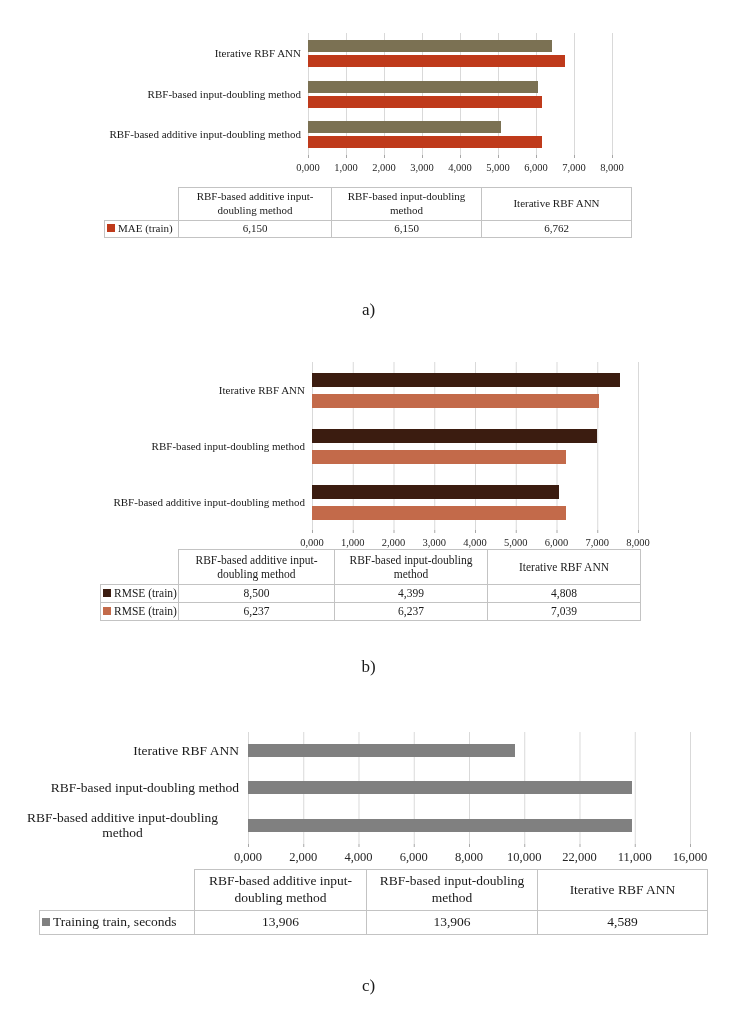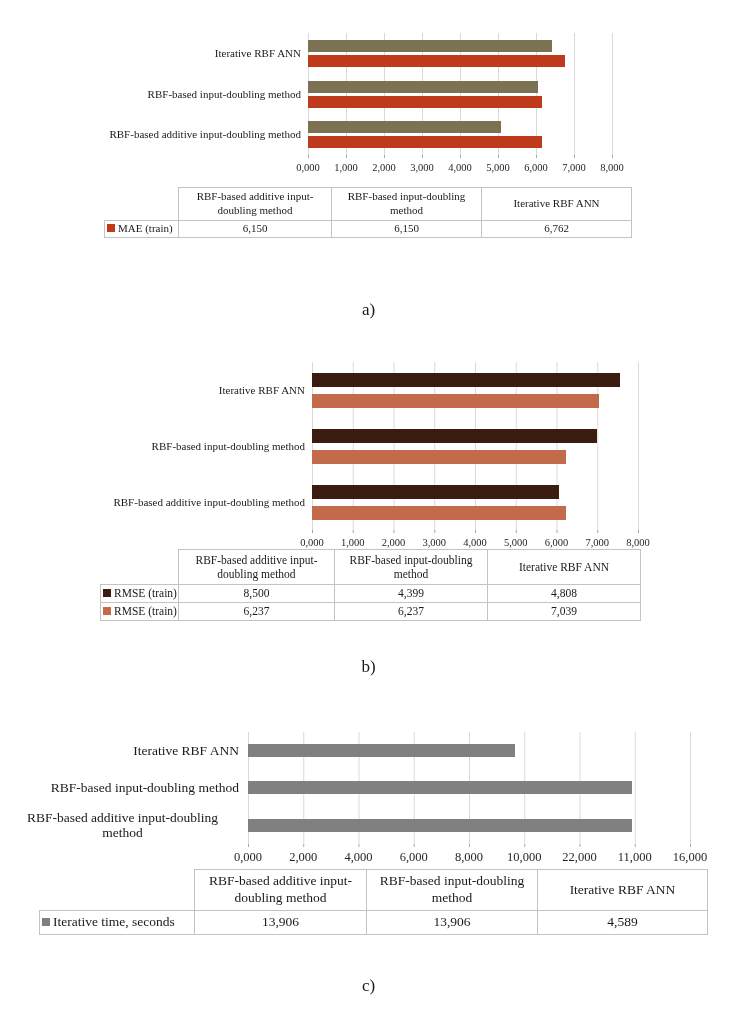--- a/index.html
+++ b/index.html
@@ -261,21 +261,21 @@
     <thead>
       <tr>
         <th class="corner"></th>
         <th>RBF-based additive input-doubling method</th>
         <th>RBF-based input-doubling method</th>
         <th>Iterative RBF ANN</th>
       </tr>
     </thead>
     <tbody>
       <tr>
-        <th class="rowlabel"><span class="swatch" style="background: rgb(128, 128, 128);"></span><span>Iterative time, seconds</span></th>
+        <th class="rowlabel"><span class="swatch" style="background: rgb(128, 128, 128);"></span><span>Training train, seconds</span></th>
         <td>13,906</td>
         <td>13,906</td>
         <td>4,589</td>
       </tr>
     </tbody>
   </table>
 
   <div class="cap cap-c">c)</div>
 
 </div>

